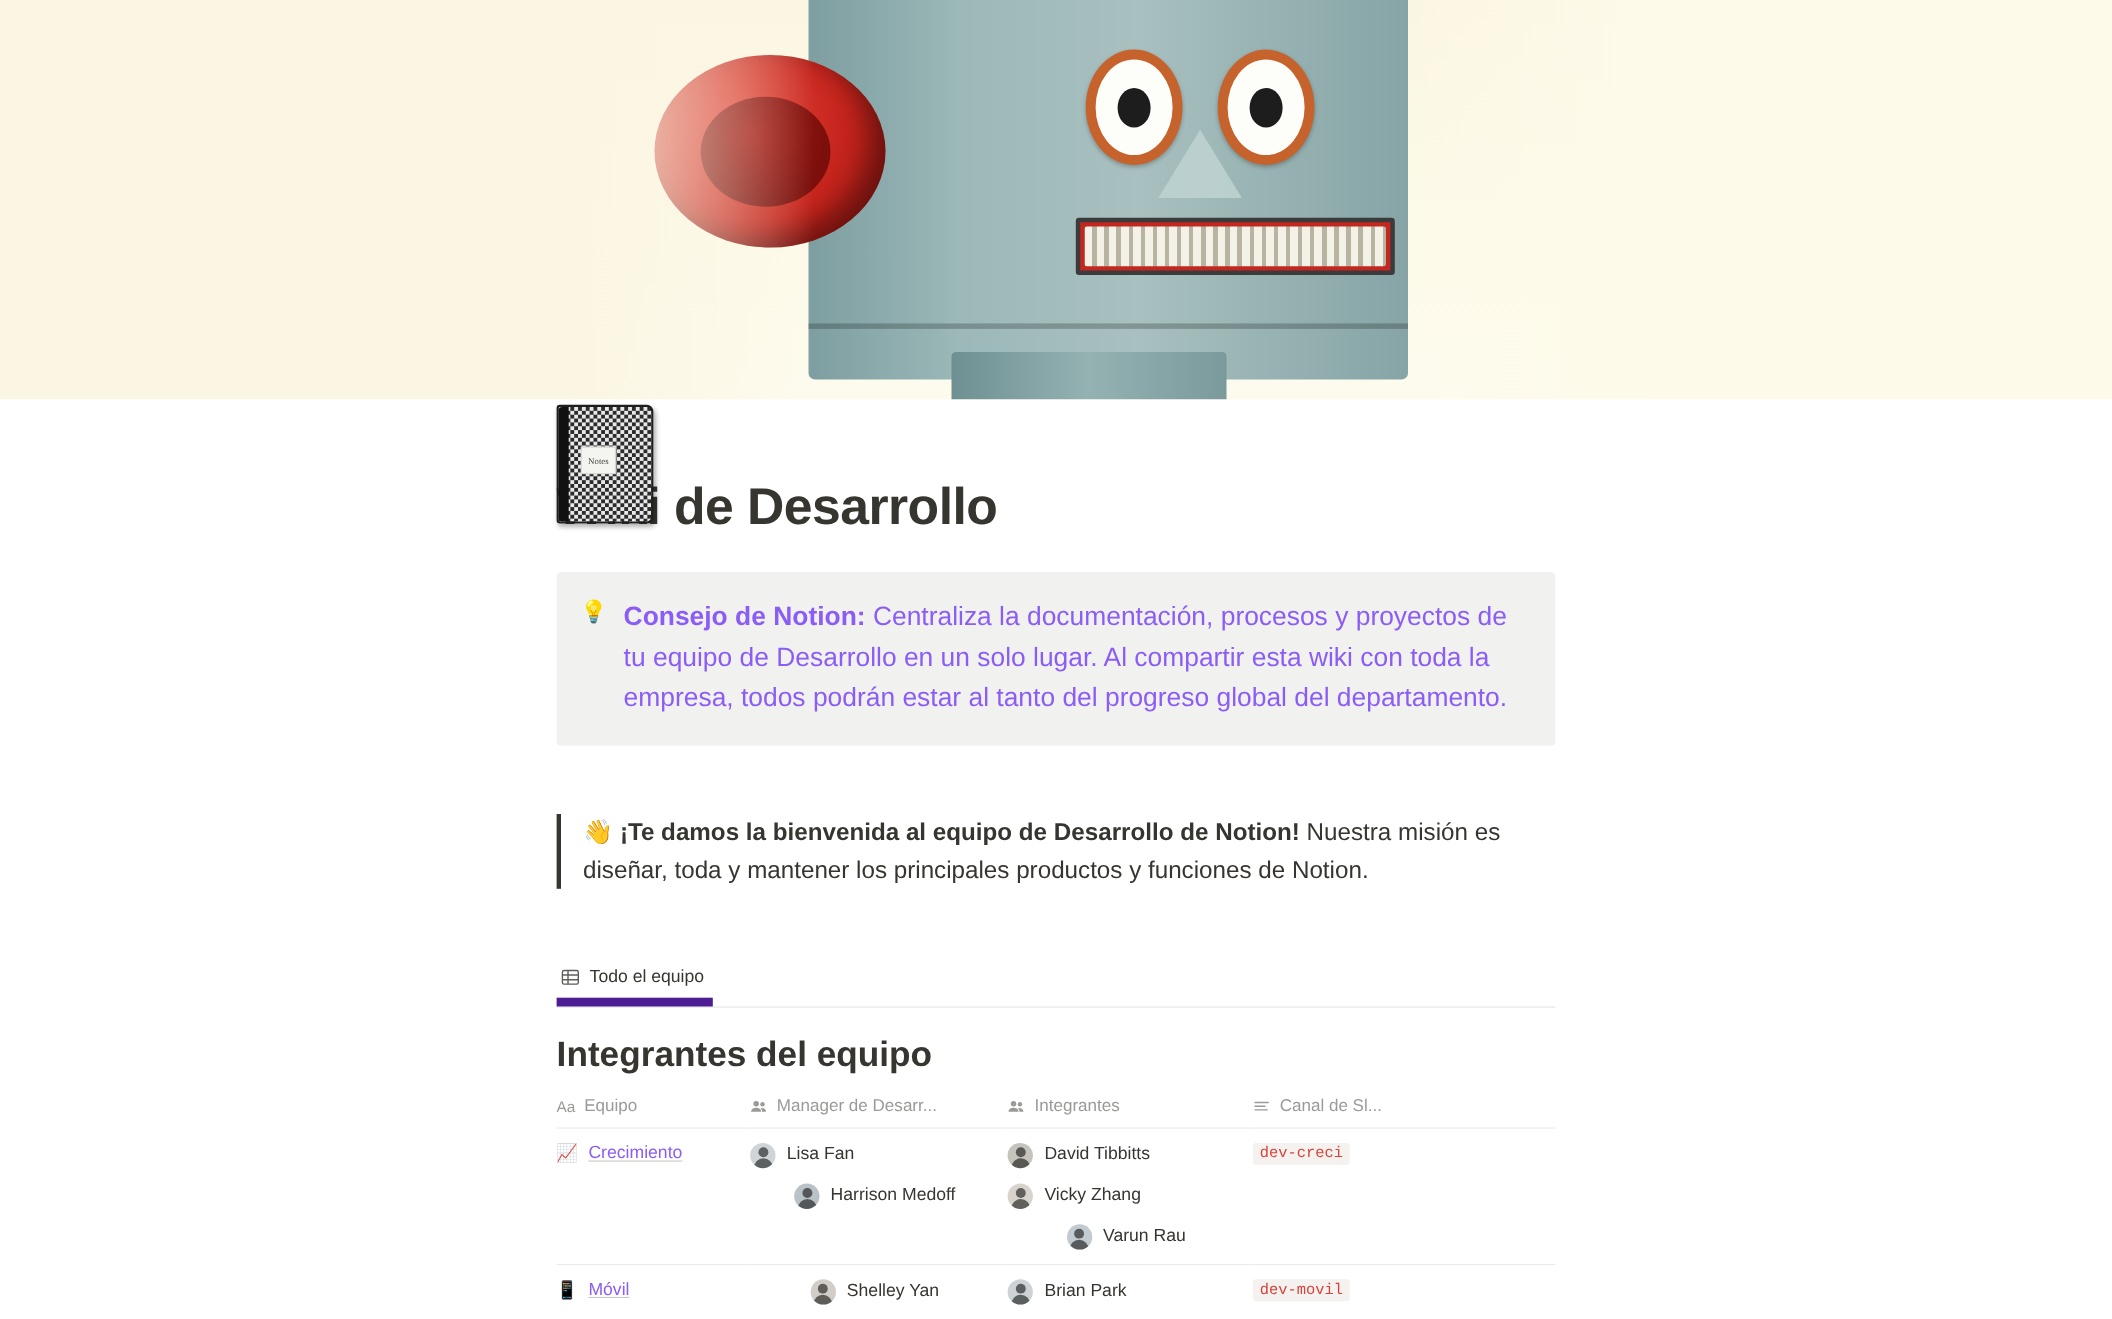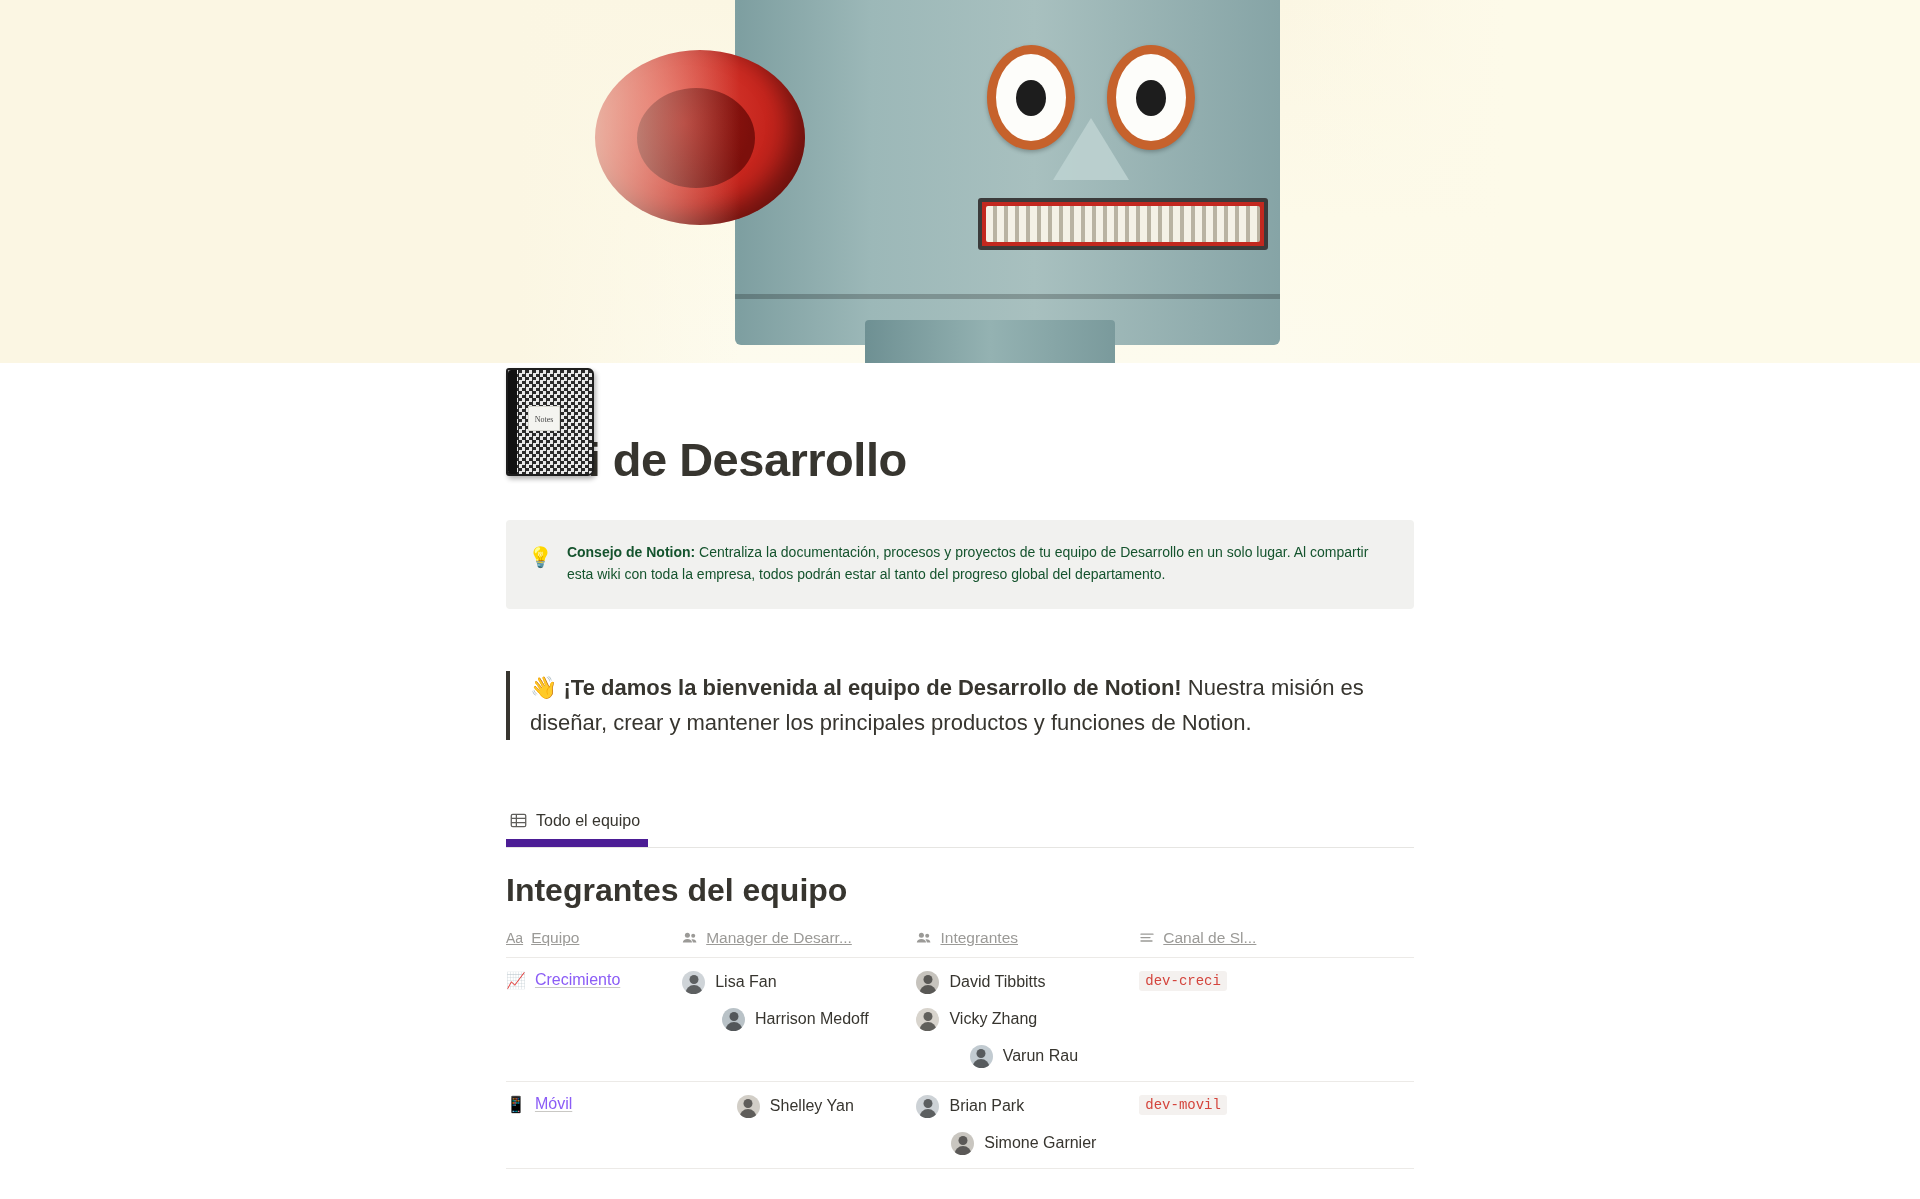--- a/index.html
+++ b/index.html
@@ -209,23 +209,23 @@
     margin-top: 33px;
     background: #f1f1ef;
     border-radius: 4px;
     padding: 22px 26px 24px 22px;
     display: flex;
     gap: 14px;
     align-items: flex-start;
   }
   .callout-emoji { font-size: 20px; line-height: 1.5; }
   .callout-text {
-    font-size: 14px;
+    font-size: 24px;
     line-height: 1.55;
-    color: #14532d;
+    color: #8b5cf6;
   }
   .callout-text b { font-weight: 700; }
 
   .quote {
     margin-top: 62px;
     border-left: 4px solid #37352f;
     padding-left: 20px;
     font-size: 22px;
     line-height: 1.55;
     color: #37352f;
@@ -273,21 +273,20 @@
     padding: 6px 8px 10px 0;
     border-bottom: 1px solid #eceae7;
     vertical-align: middle;
     white-space: nowrap;
     overflow: hidden;
   }
   table.db th .th-inner {
     display: flex;
     align-items: center;
     gap: 8px;
-    text-decoration: underline;
   }
   table.db td {
     padding: 13px 8px 13px 0;
     border-bottom: 1px solid #eceae7;
     vertical-align: top;
     font-size: 16px;
   }
   .col1 { width: 170px; }
   .col2 { width: 226px; }
   .col3 { width: 215px; }
@@ -395,21 +394,21 @@
       </div>
     </div>
 
     <h1 class="title">Wiki de Desarrollo</h1>
 
     <div class="callout">
       <div class="callout-emoji">💡</div>
       <div class="callout-text"><b>Consejo de Notion:</b><span> Centraliza la documentación, procesos y proyectos de tu equipo de Desarrollo en un solo lugar. Al compartir esta wiki con toda la empresa, todos podrán estar al tanto del progreso global del departamento.</span></div>
     </div>
 
-    <div class="quote"><span>👋</span> <b>¡Te damos la bienvenida al equipo de Desarrollo de Notion!</b><span> Nuestra misión es diseñar, crear y mantener los principales productos y funciones de Notion.</span></div>
+    <div class="quote"><span>👋</span> <b>¡Te damos la bienvenida al equipo de Desarrollo de Notion!</b><span> Nuestra misión es diseñar, toda y mantener los principales productos y funciones de Notion.</span></div>
 
     <div class="db-tabs">
       <div class="db-tab">
         <span class="tab-icon">
           <svg class="icon-svg" width="17" height="17" viewBox="0 0 16 16" fill="none" stroke="#5f5e5b" stroke-width="1.2">
             <rect x="1.2" y="2.2" width="13.6" height="11.6" rx="1.4"></rect>
             <line x1="1.2" y1="6" x2="14.8" y2="6"></line>
             <line x1="1.2" y1="10" x2="14.8" y2="10"></line>
             <line x1="6" y1="2.2" x2="6" y2="13.8"></line>
           </svg>

